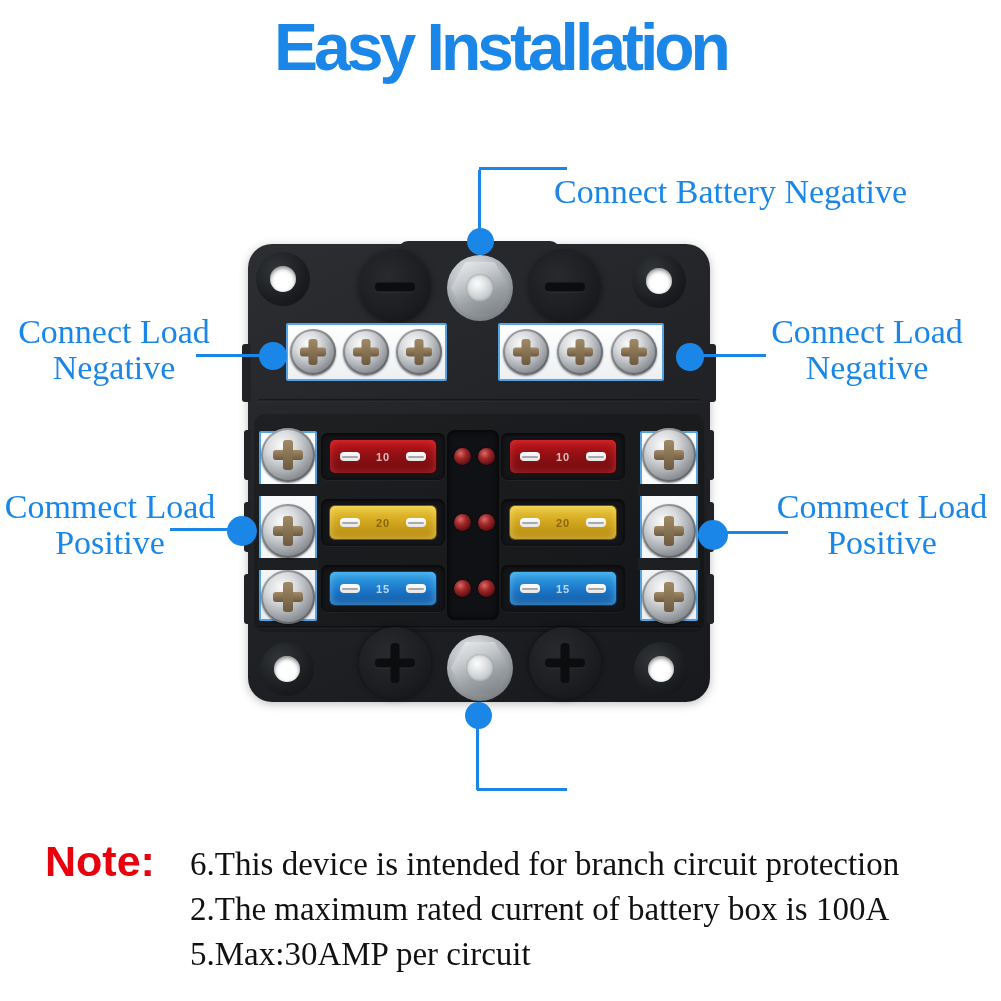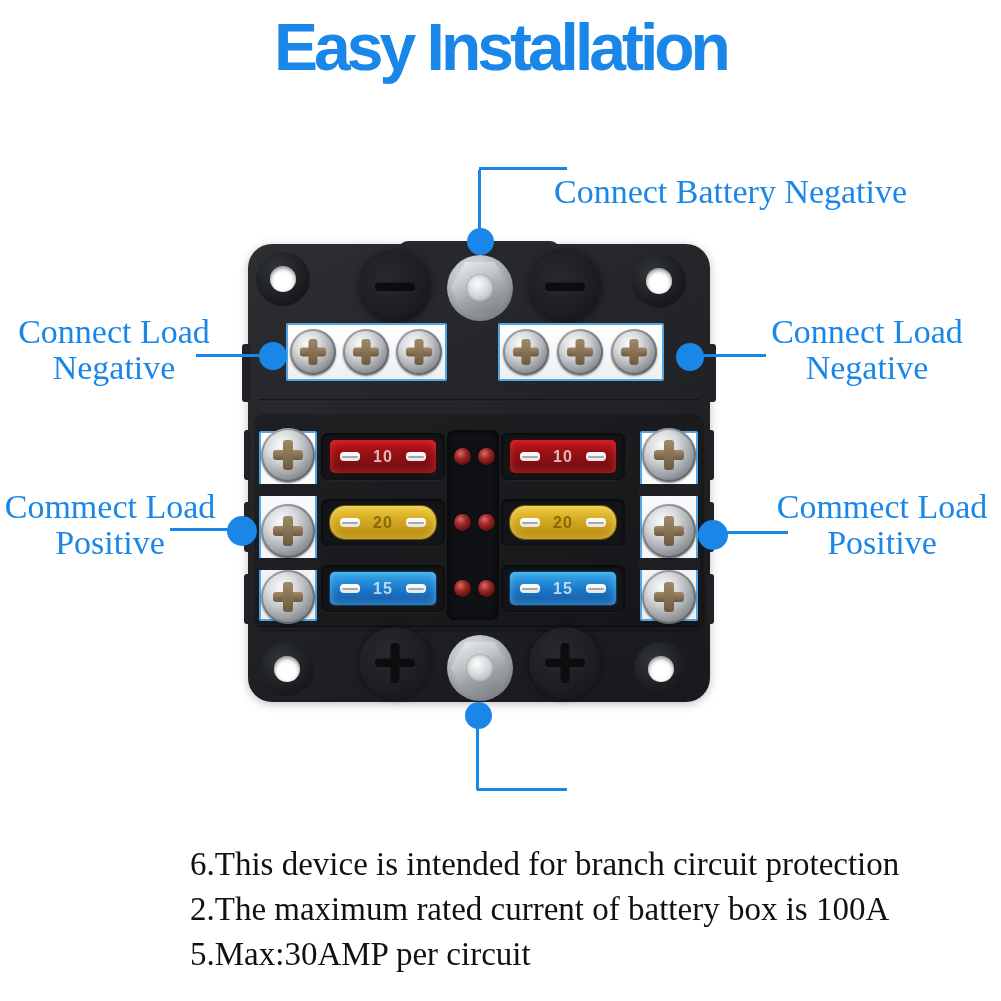--- a/index.html
+++ b/index.html
@@ -87,26 +87,26 @@
   .socket{position:absolute;background:#141518;border-radius:7px;
           box-shadow:inset 0 1px 4px rgba(0,0,0,.85),0 1px 1px rgba(255,255,255,.04);}
   .fuse{position:absolute;width:106px;height:33px;border-radius:5px;
         display:flex;align-items:center;justify-content:space-between;
         padding:0 10px;box-sizing:border-box;}
   .fuse .slot{width:20px;height:9px;border-radius:4px;position:relative;
               background:linear-gradient(180deg,#ffffff,#e6e6e6);}
   .fuse .slot::after{content:"";position:absolute;left:2px;right:2px;top:50%;height:2px;
               margin-top:-1px;background:rgba(110,110,110,.55);border-radius:1px;}
   .fuse .num{position:absolute;left:50%;top:50%;transform:translate(-50%,-50%);
-             font-family:"Liberation Sans",sans-serif;font-weight:bold;font-size:16px;
+             font-family:"Liberation Sans",sans-serif;font-weight:bold;font-size:11px;
              letter-spacing:1px;color:rgba(255,255,255,.7);}
   .fuse.red{background:linear-gradient(180deg,#c2161c 0%,#911014 45%,#6e0c10 100%);
             box-shadow:inset 0 0 8px rgba(255,80,80,.5),0 0 0 1px #3a0608;}
   .fuse.yellow{background:linear-gradient(180deg,#ecc93e 0%,#d1a51d 50%,#b3880f 100%);
-            box-shadow:inset 0 0 8px rgba(255,240,150,.55),0 0 0 1px #6e5405;border-radius:15px;}
+            box-shadow:inset 0 0 8px rgba(255,240,150,.55),0 0 0 1px #6e5405;}
   .fuse.yellow .num{color:rgba(122,88,0,.8);}
   .fuse.blue{background:linear-gradient(180deg,#35a7e8 0%,#1b76c8 55%,#1258a0 100%);
             box-shadow:inset 0 0 8px rgba(140,220,255,.55),0 0 0 1px #0a3a66;}
 
   .ledstrip{position:absolute;left:199px;top:186px;width:52px;height:190px;
             background:#101114;border-radius:8px;box-shadow:inset 0 0 6px #000;}
   .led{position:absolute;width:17px;height:17px;border-radius:50%;
        background:radial-gradient(circle at 38% 32%,#d96a6a 0%,#a02828 35%,#5c0e12 75%,#3c080b 100%);
        box-shadow:0 0 2px rgba(0,0,0,.8);}
 </style>
@@ -264,19 +264,20 @@
     <div>Commect Load</div>
     <div>Positive</div>
   </div>
   <div class="lline" style="left:726px;top:531px;width:62px;height:3px;"></div>
   <div class="dot" style="left:698px;top:520px;width:30px;height:30px;"></div>
 
   <div class="dot" style="left:465px;top:702px;width:27px;height:27px;"></div>
   <div class="lline" style="left:476px;top:728px;width:3px;height:62px;"></div>
   <div class="lline" style="left:477px;top:788px;width:90px;height:3px;"></div>
 
+  <div class="note-heading">Note:</div>
   <div class="note-lines">
     <div>6.This device is intended for branch circuit protection</div>
     <div>2.The maximum rated current of battery box is 100A</div>
     <div>5.Max:30AMP per circuit</div>
   </div>
 
 </div>
 
 </body></html>

